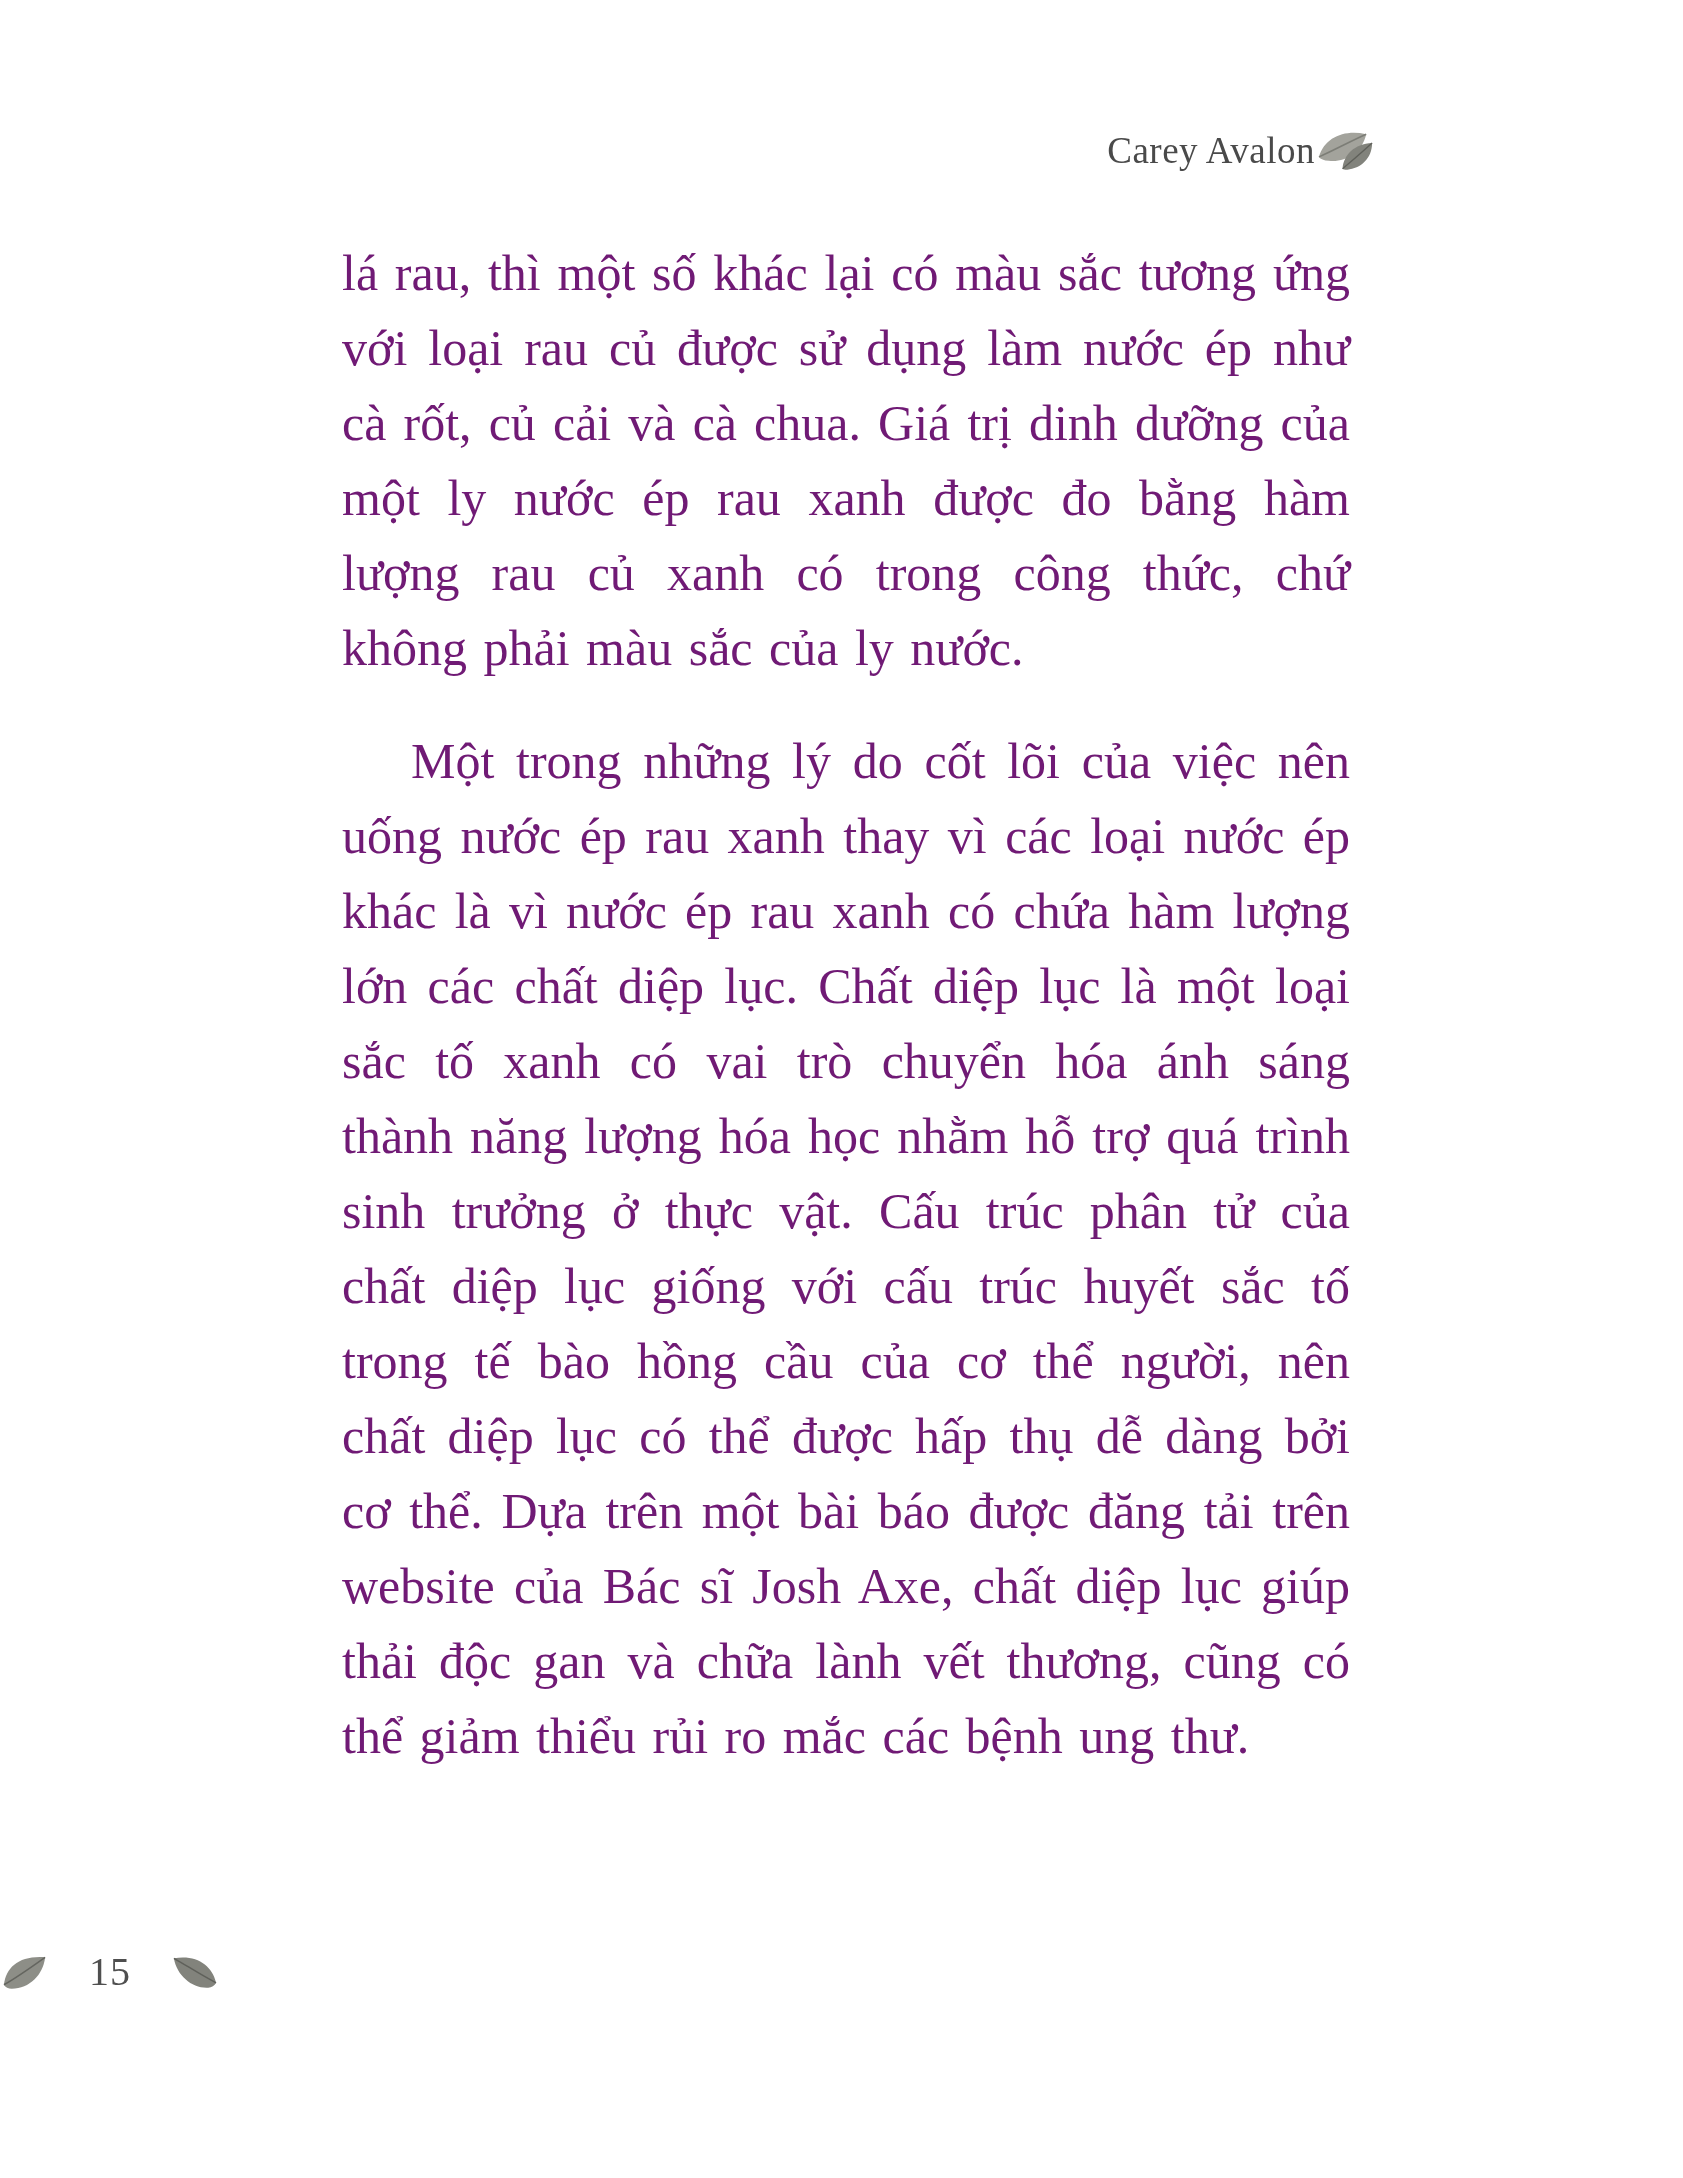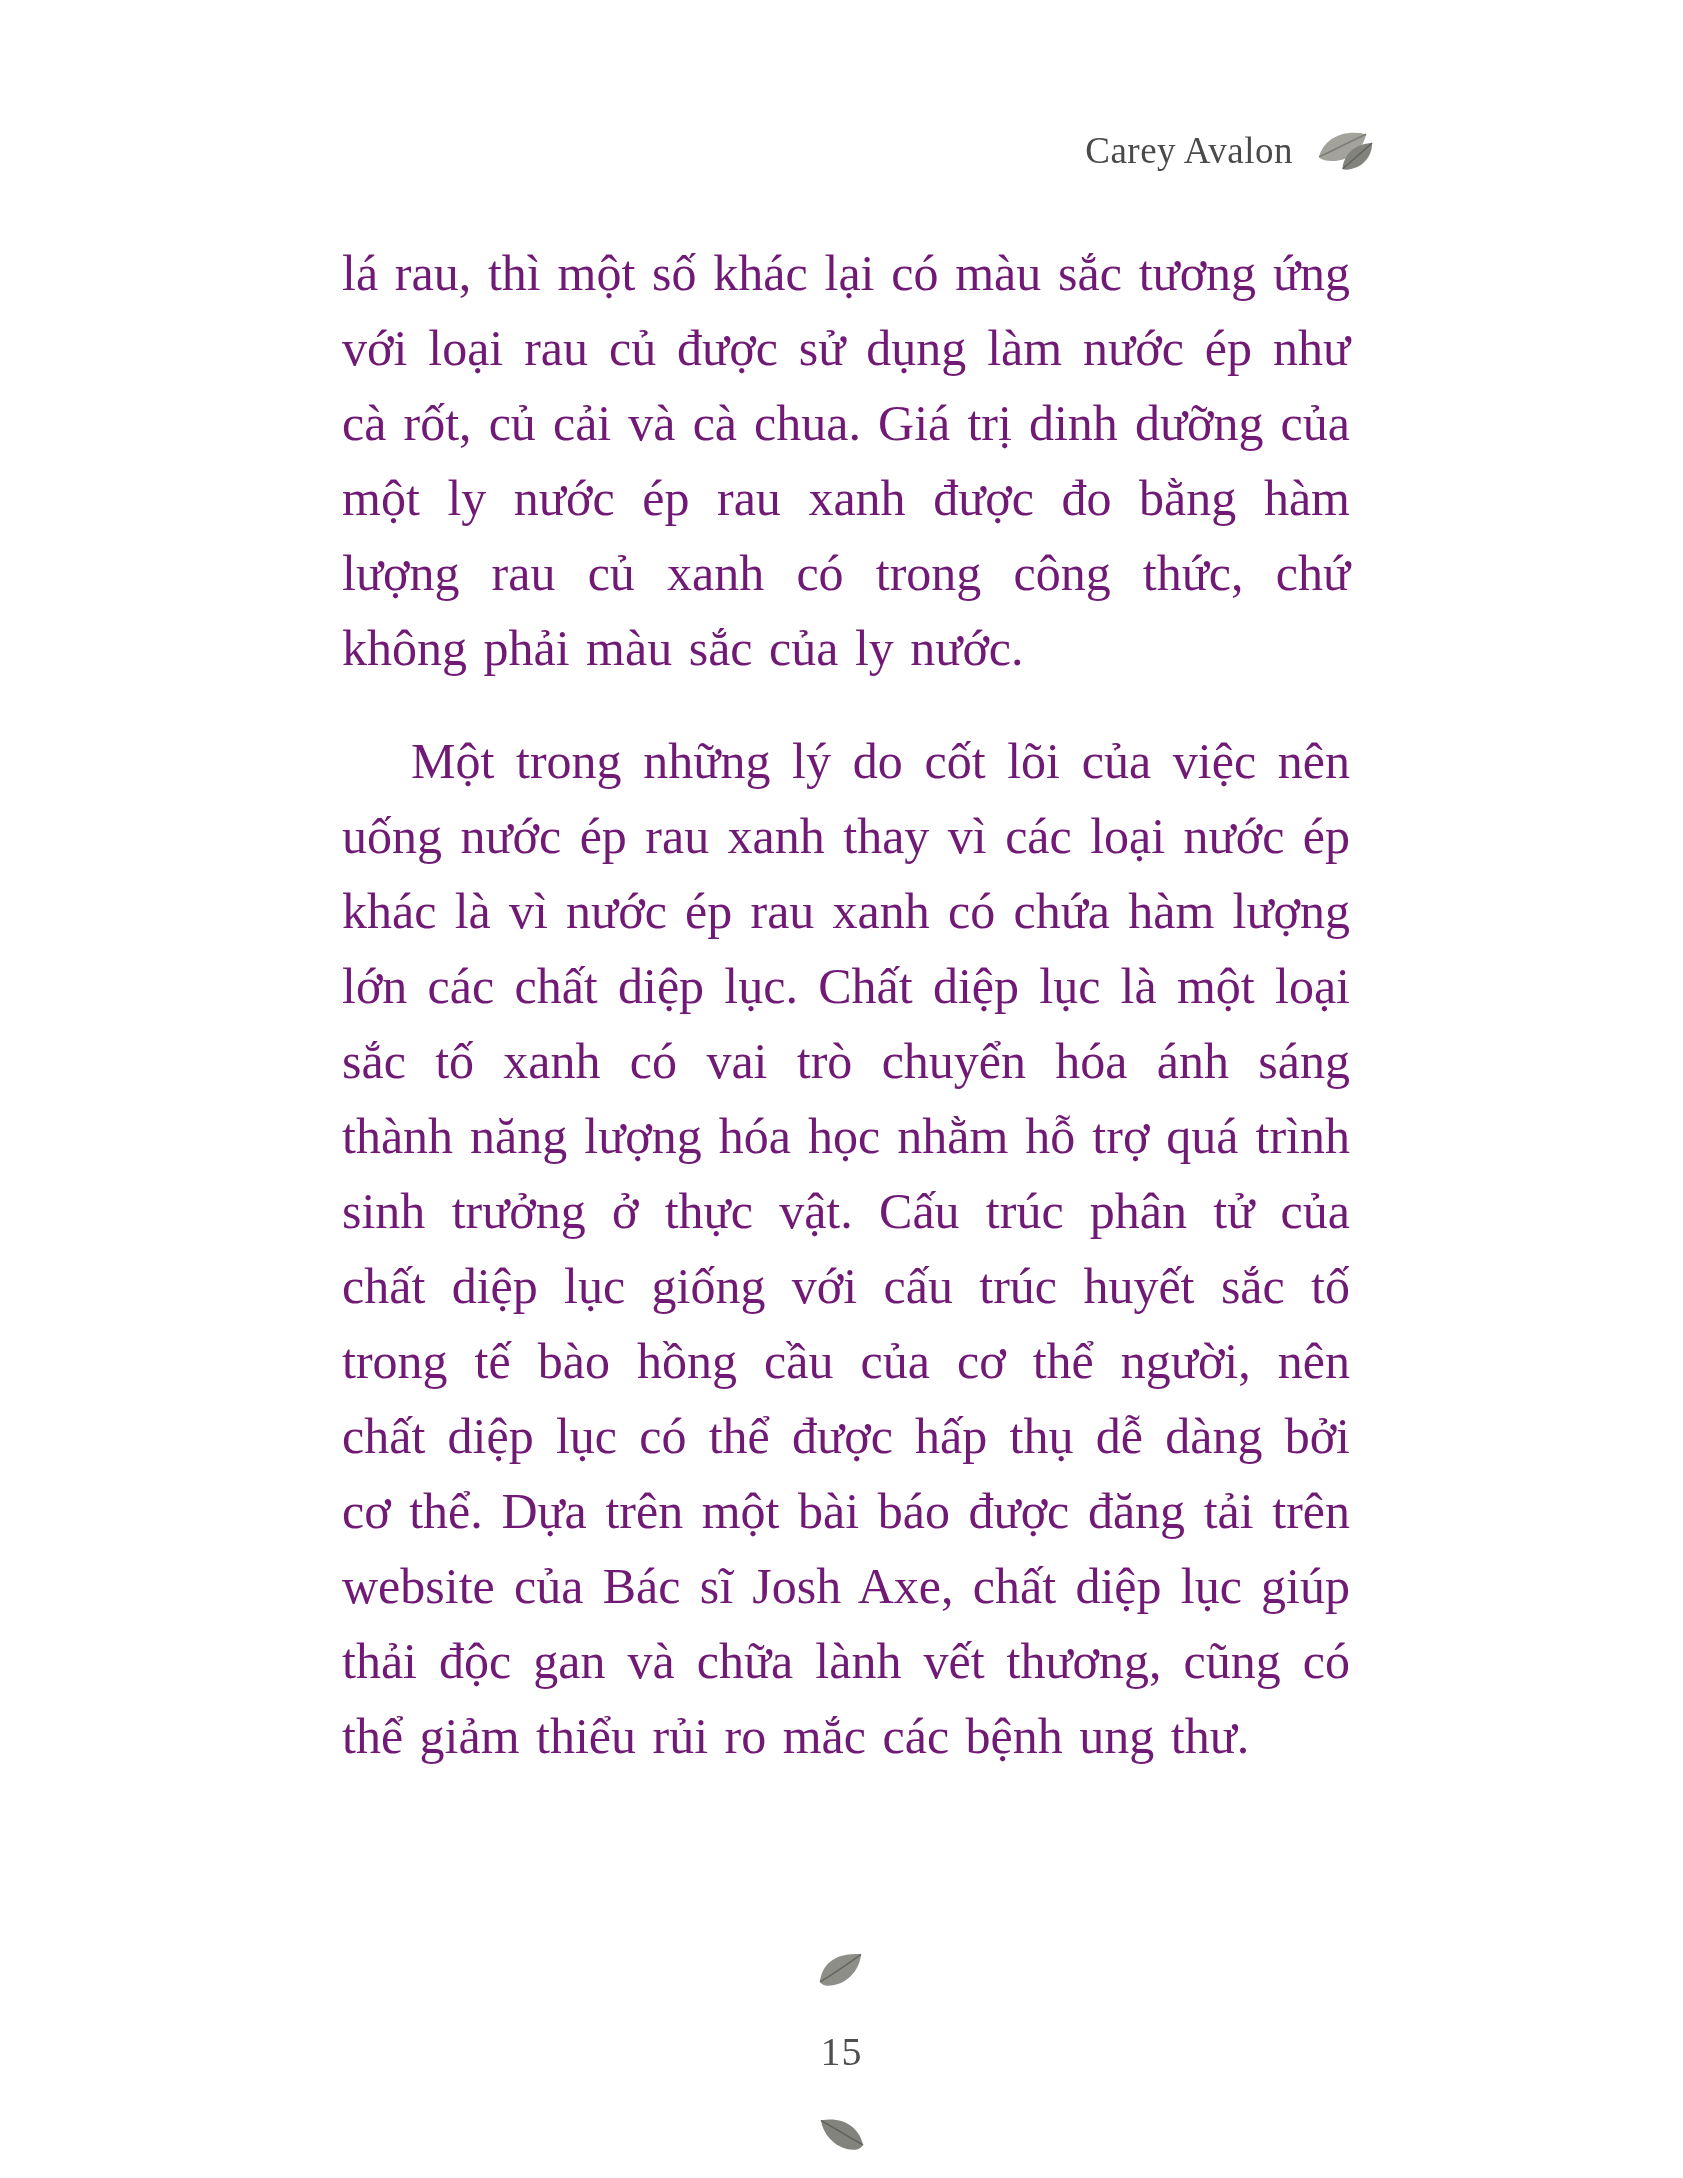--- a/index.html
+++ b/index.html
@@ -15,21 +15,20 @@
     inset: 0;
     background: #ffffff;
     overflow: hidden;
   }
   .running-header {
     position: absolute;
     top: 127px;
     right: 305px;
     display: flex;
     align-items: center;
-    gap: 22px;
     text-align: center;
   }
   .running-header .author {
     font-size: 37px;
     color: #4a4a4a;
     letter-spacing: 0.5px;
   }
   .leaf-svg { display: block; }
   .body-text {
     position: absolute;
@@ -48,21 +47,20 @@
     text-indent: 69px;
   }
   .page-footer {
     position: absolute;
     left: 0;
     right: 0;
     top: 1948px;
     display: flex;
     align-items: center;
     gap: 38px;
-    flex-direction: column;
   }
   .page-number {
     font-size: 40px;
     color: #4f4f4f;
     letter-spacing: 1px;
   }
 </style>
 </head>
 <body>
 

